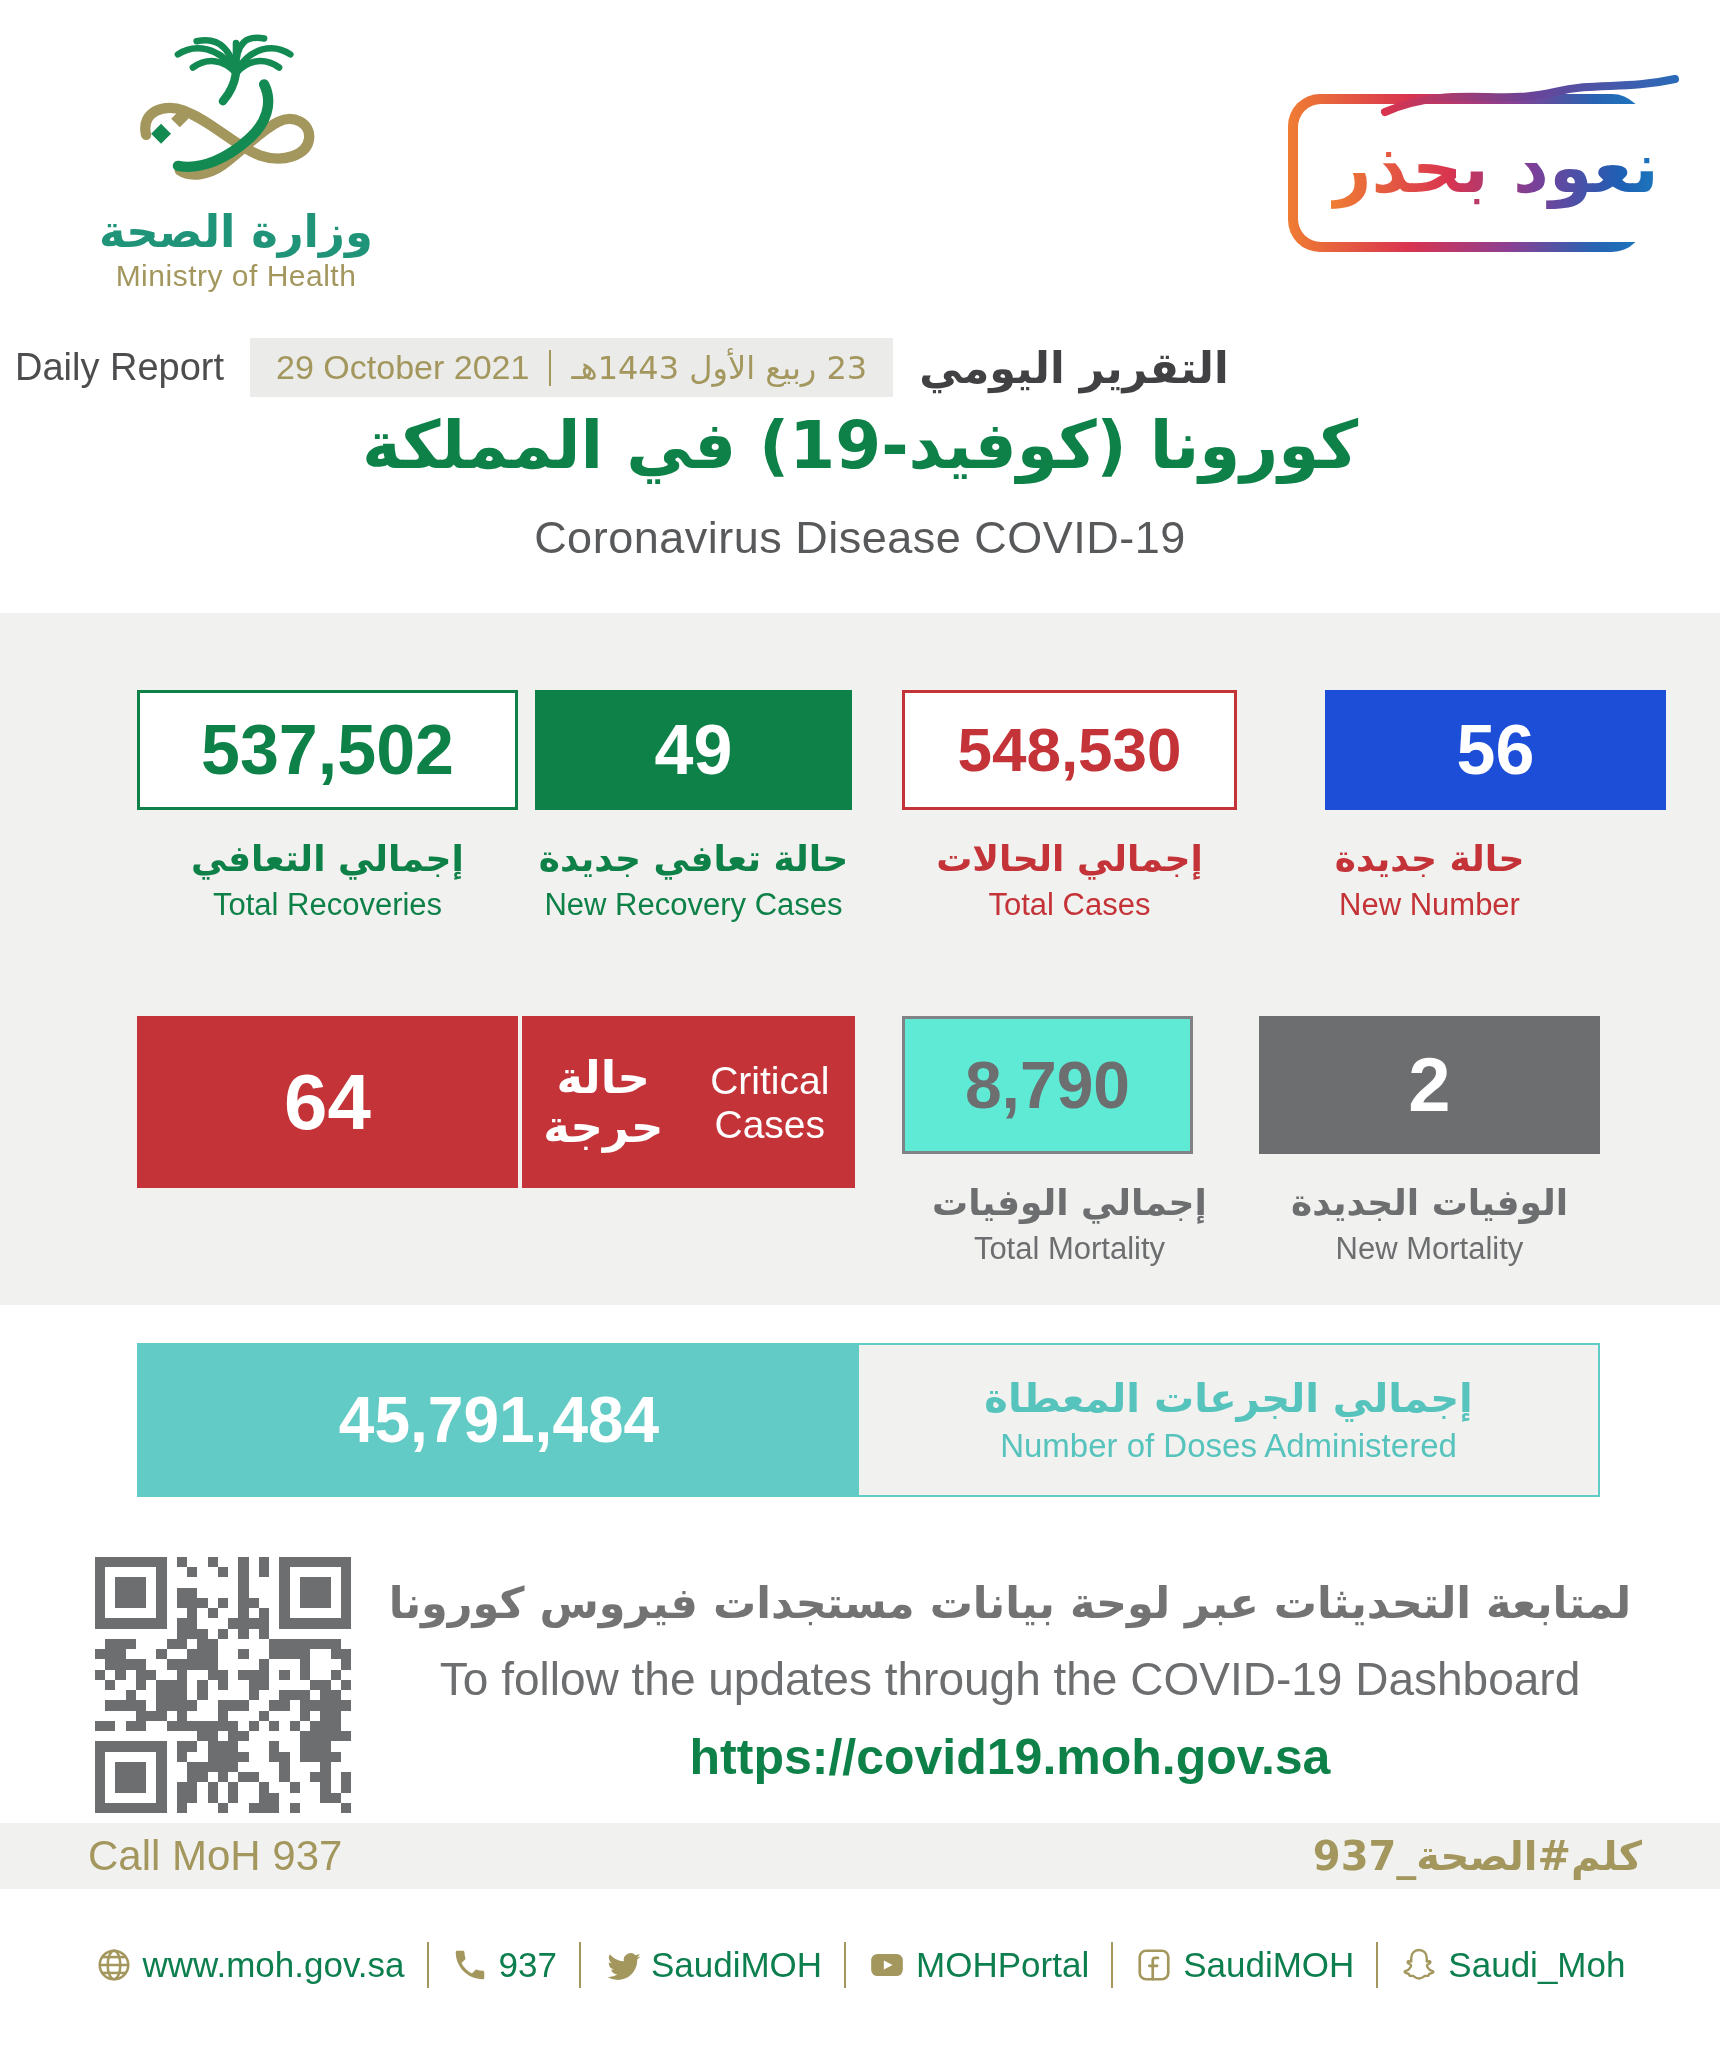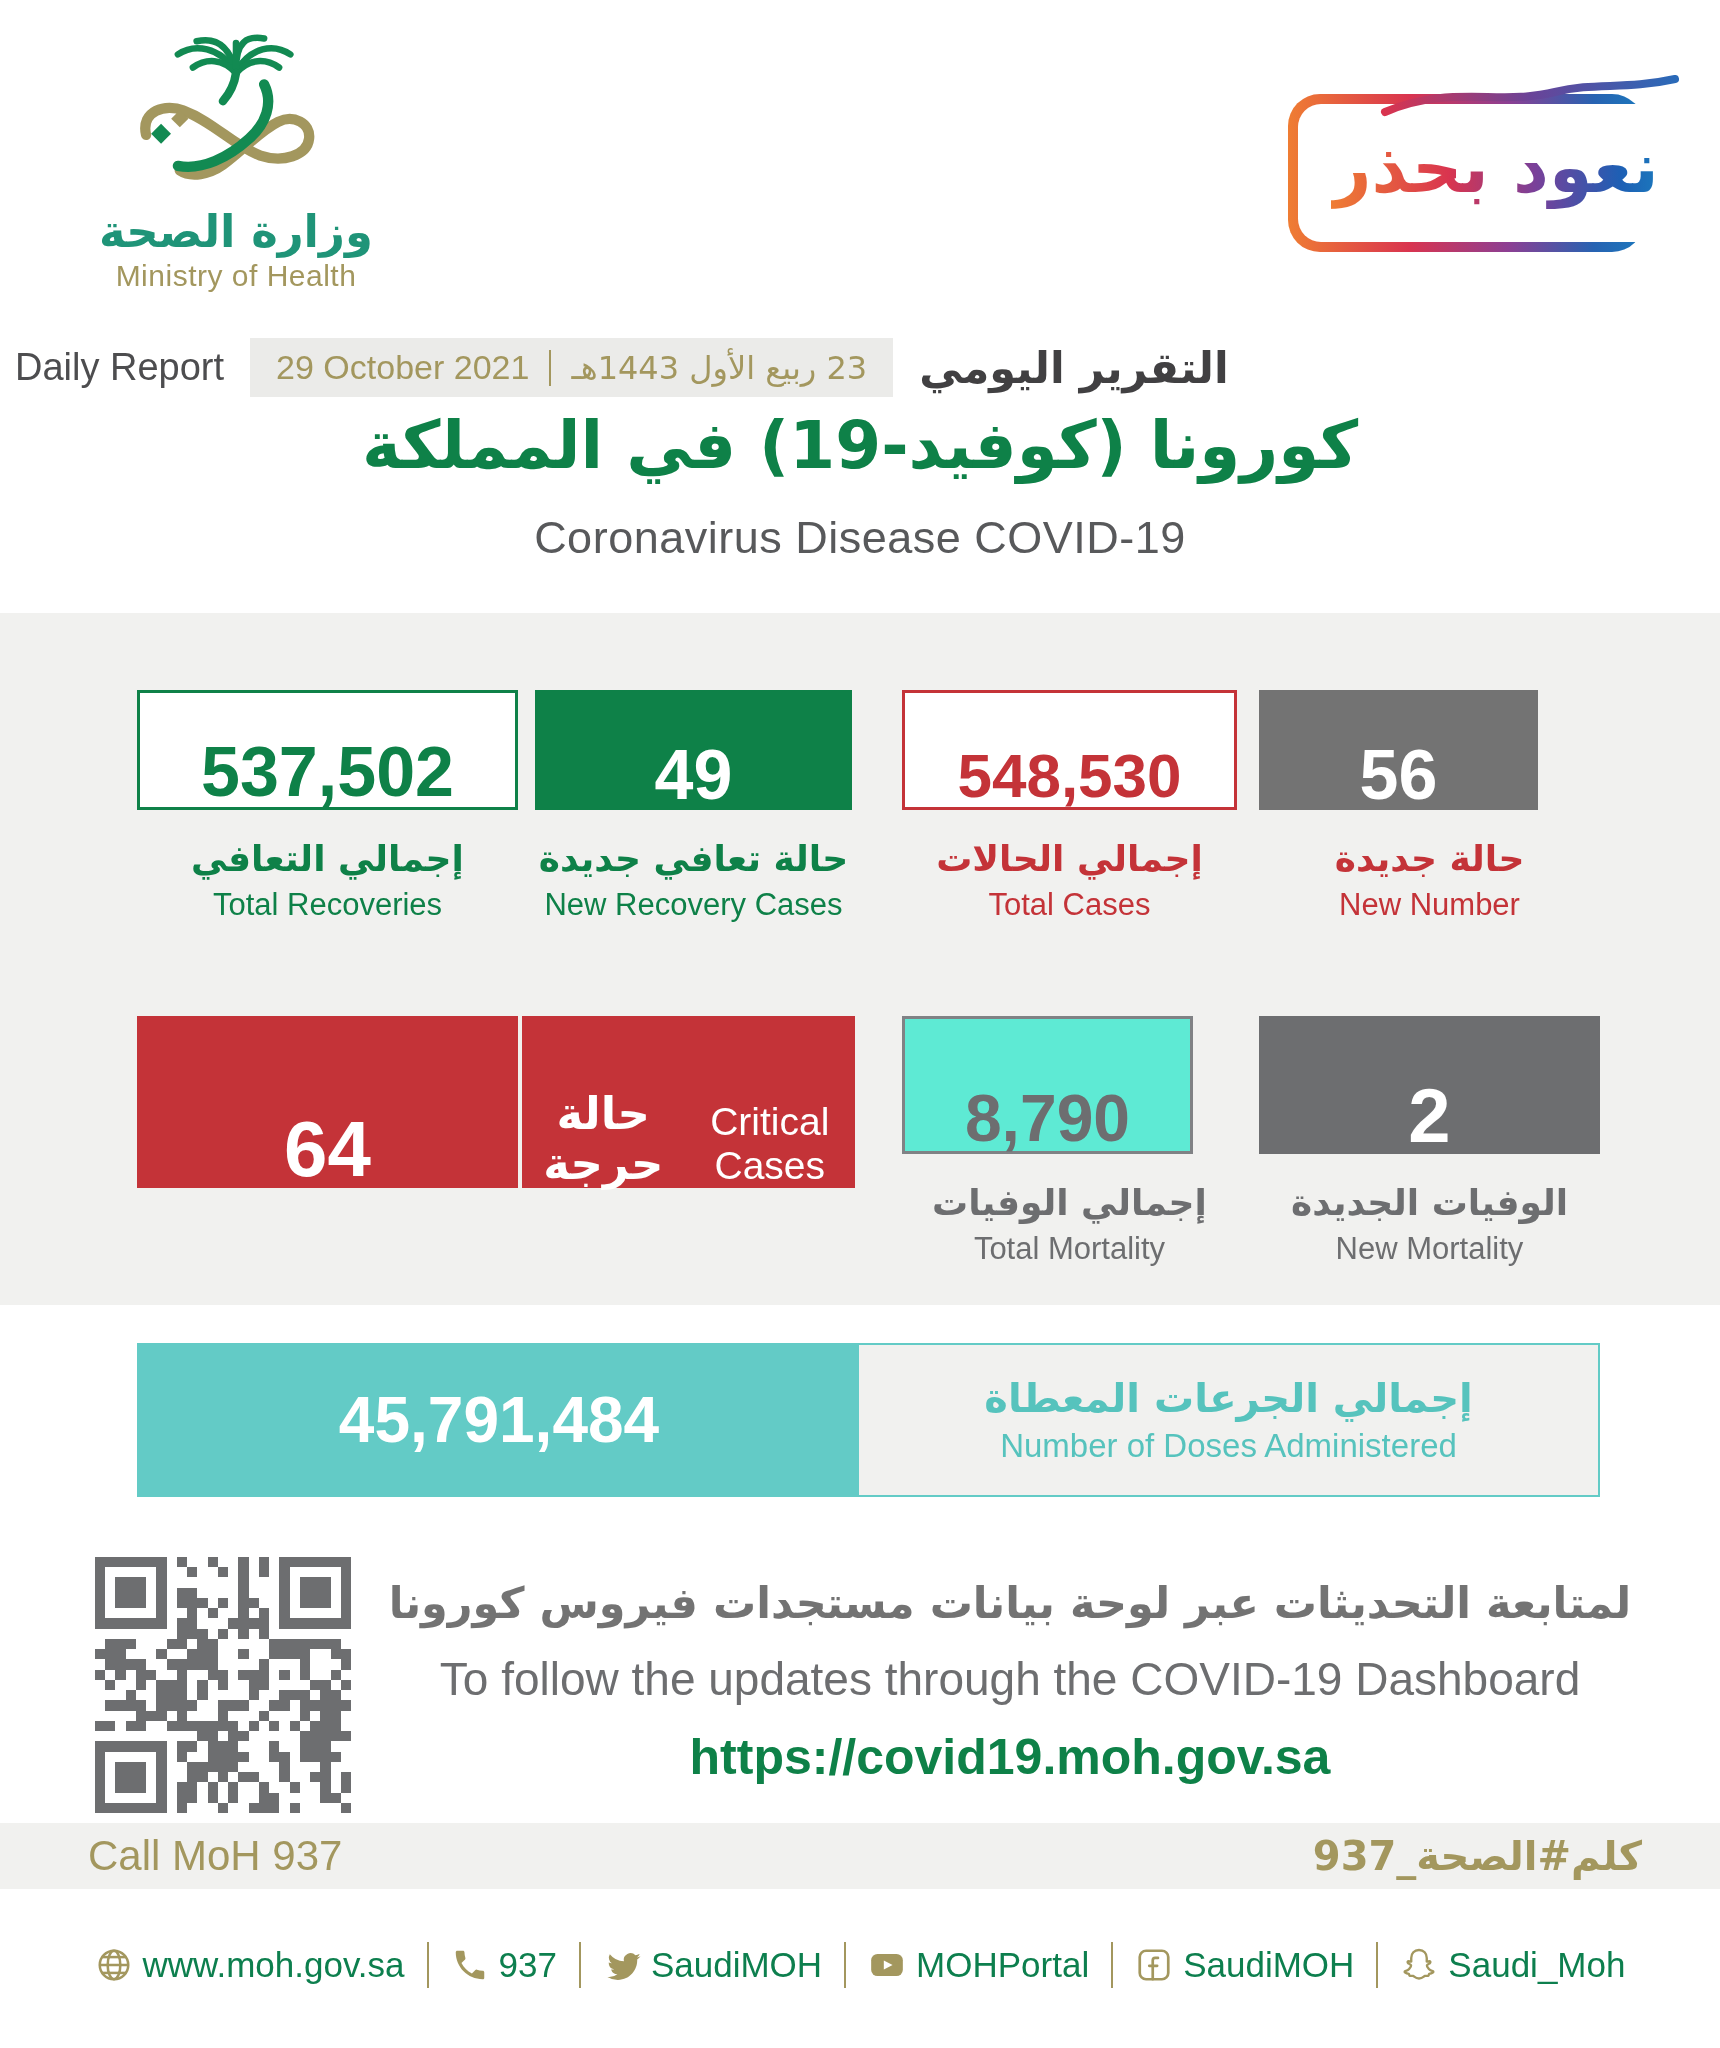--- a/index.html
+++ b/index.html
@@ -33,31 +33,31 @@
   .date-divider{width:2px;height:36px;background:#a3975e;}
   .date-ar{color:#a3975e;font-size:32px;}
   .daily-report-ar{color:#414042;font-size:43px;font-weight:bold;}
 
   
   .title-ar{left:0;top:408px;width:100%;text-align:center;color:#0e8148;font-size:66px;font-weight:bold;line-height:1.15;}
   .title-en{left:0;top:512px;width:100%;text-align:center;color:#58595b;font-size:45px;letter-spacing:.5px;}
 
   
   .stats-band{left:0;top:613px;width:100%;height:692px;background:#f1f1ef;}
-  .card{box-sizing:border-box;display:flex;align-items:flex-end;justify-content:center;text-align:center;}
+  .card{box-sizing:border-box;display:flex;align-items:center;justify-content:center;text-align:center;}
   .num{font-weight:bold;line-height:1;}
   .lbl{box-sizing:border-box;text-align:center;}
   .lbl .l-ar{font-size:36px;font-weight:bold;line-height:1.25;}
   .lbl .l-en{font-size:31px;margin-top:6px;}
   .green-t{color:#0e8148;} .red-t{color:#c43338;} .gray-t{color:#6d6e70;} .teal-t{color:#56c3bd;}
 
   .c1{left:137px;top:690px;width:381px;height:120px;background:#fff;border:3px solid #0e8148;}
   .c2{left:535px;top:690px;width:317px;height:120px;background:#0e8148;}
   .c3{left:902px;top:690px;width:335px;height:120px;background:#fff;border:3px solid #c43338;}
-  .c4{left:1259px;top:690px;width:279px;height:120px;background:#737373;}
+  .c4{left:1325px;top:690px;width:341px;height:120px;background:#1d4ed8;}
   .c1 .num{font-size:70px;color:#0e8148;} .c2 .num{font-size:70px;color:#fff;}
   .c3 .num{font-size:62px;color:#c43338;} .c4 .num{font-size:70px;color:#fff;}
   .lb1{left:137px;top:836px;width:381px;} .lb2{left:535px;top:836px;width:317px;}
   .lb3{left:902px;top:836px;width:335px;} .lb4{left:1259px;top:836px;width:341px;}
 
   .r1{left:137px;top:1016px;width:381px;height:172px;background:#c43338;}
   .r1 .num{font-size:78px;color:#fff;}
   .r2{left:522px;top:1016px;width:333px;height:172px;background:#c43338;flex-direction:row;}
   .r2 .cc-ar{color:#fff;font-size:45px;font-weight:bold;line-height:1.1;}
   .r2 .cc-en{color:#fff;font-size:39px;margin-top:2px;}

